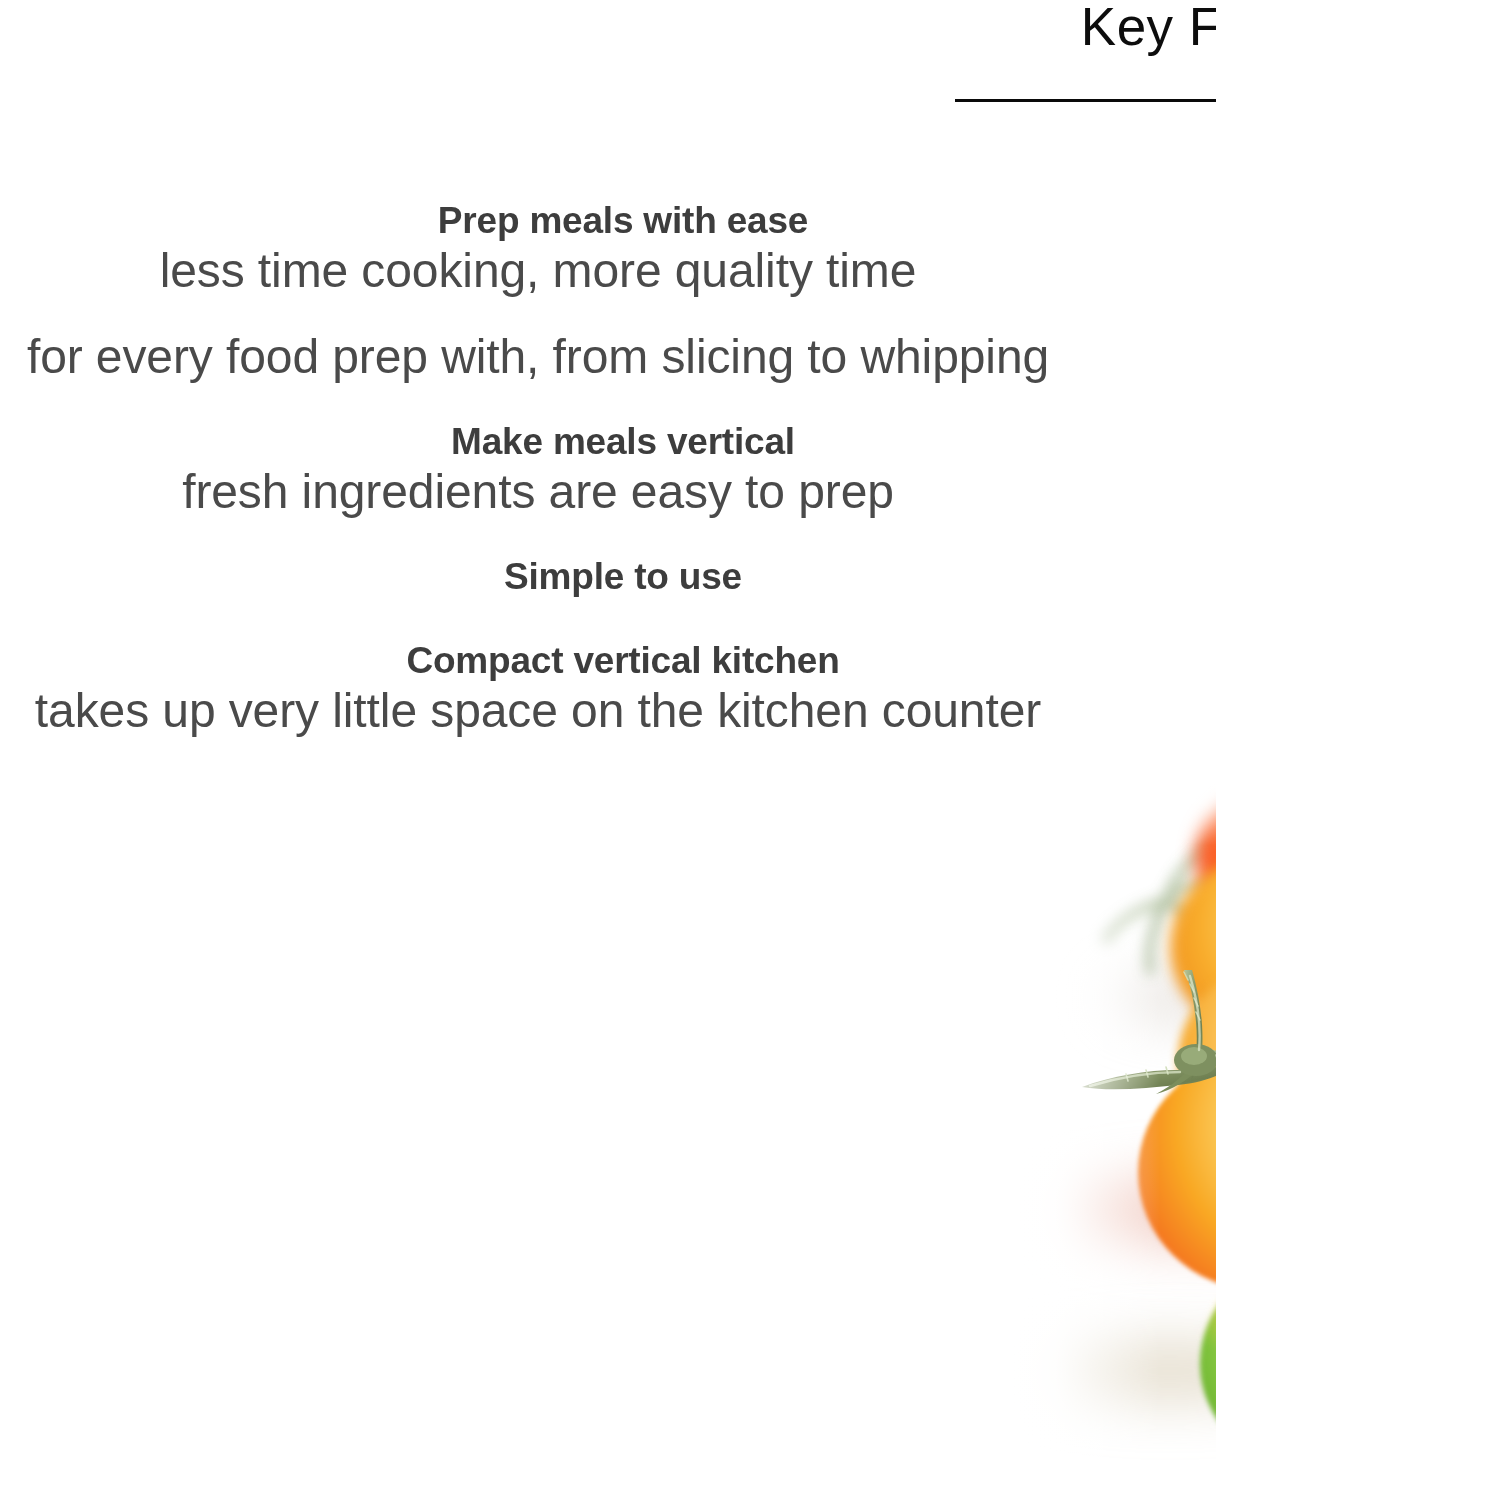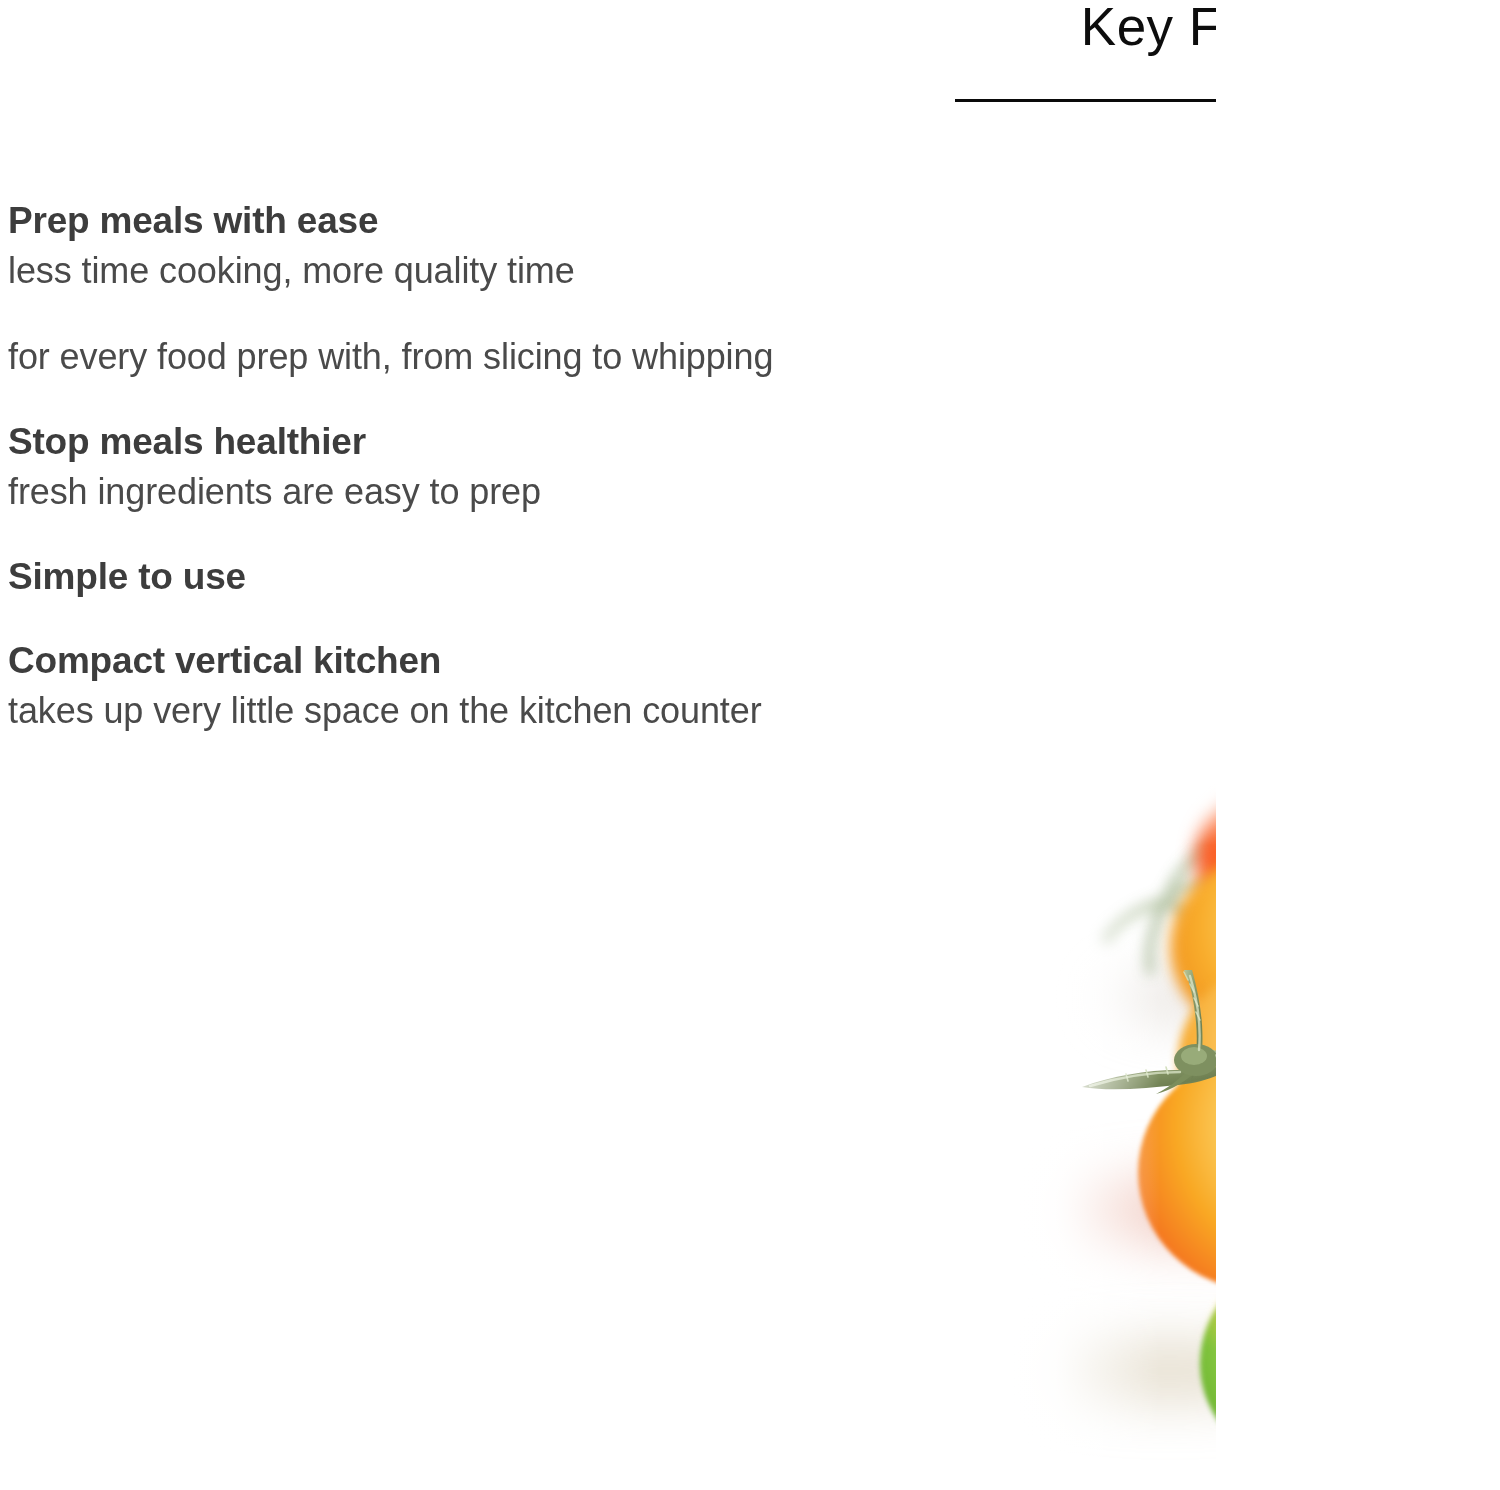--- a/index.html
+++ b/index.html
@@ -54,33 +54,34 @@
   
   #features {
     position: absolute;
     top: 196px;
     left: 8px;
     width: 1230px;
   }
 
   .feature {
     margin-bottom: 35px;
+    text-align: center;
   }
 
   .feature-title {
     font-size: 37px;
     font-weight: bold;
     color: #3d3d3d;
     line-height: 49px;
     letter-spacing: -0.2px;
     white-space: nowrap;
   }
 
   .feature-desc {
-    font-size: 36px;
+    font-size: 48px;
     font-weight: 300;
     color: #4a4a4a;
     line-height: 51px;
     letter-spacing: -0.1px;
     max-width: 1060px;
   }
 
   
   #photo {
     position: absolute;
@@ -261,21 +262,21 @@
     <div class="feature">
       <div class="feature-title">Prep meals with ease</div>
       <div class="feature-desc">less time cooking, more quality time</div>
     </div>
 
     <div class="feature">
       <div class="feature-desc">for every food prep with, from slicing to whipping</div>
     </div>
 
     <div class="feature">
-      <div class="feature-title">Stop meals healthier</div>
+      <div class="feature-title">Make meals vertical</div>
       <div class="feature-desc">fresh ingredients are easy to prep</div>
     </div>
 
     <div class="feature">
       <div class="feature-title">Simple to use</div>
     </div>
 
     <div class="feature">
       <div class="feature-title">Compact vertical kitchen</div>
       <div class="feature-desc">takes up very little space on the kitchen counter</div>

